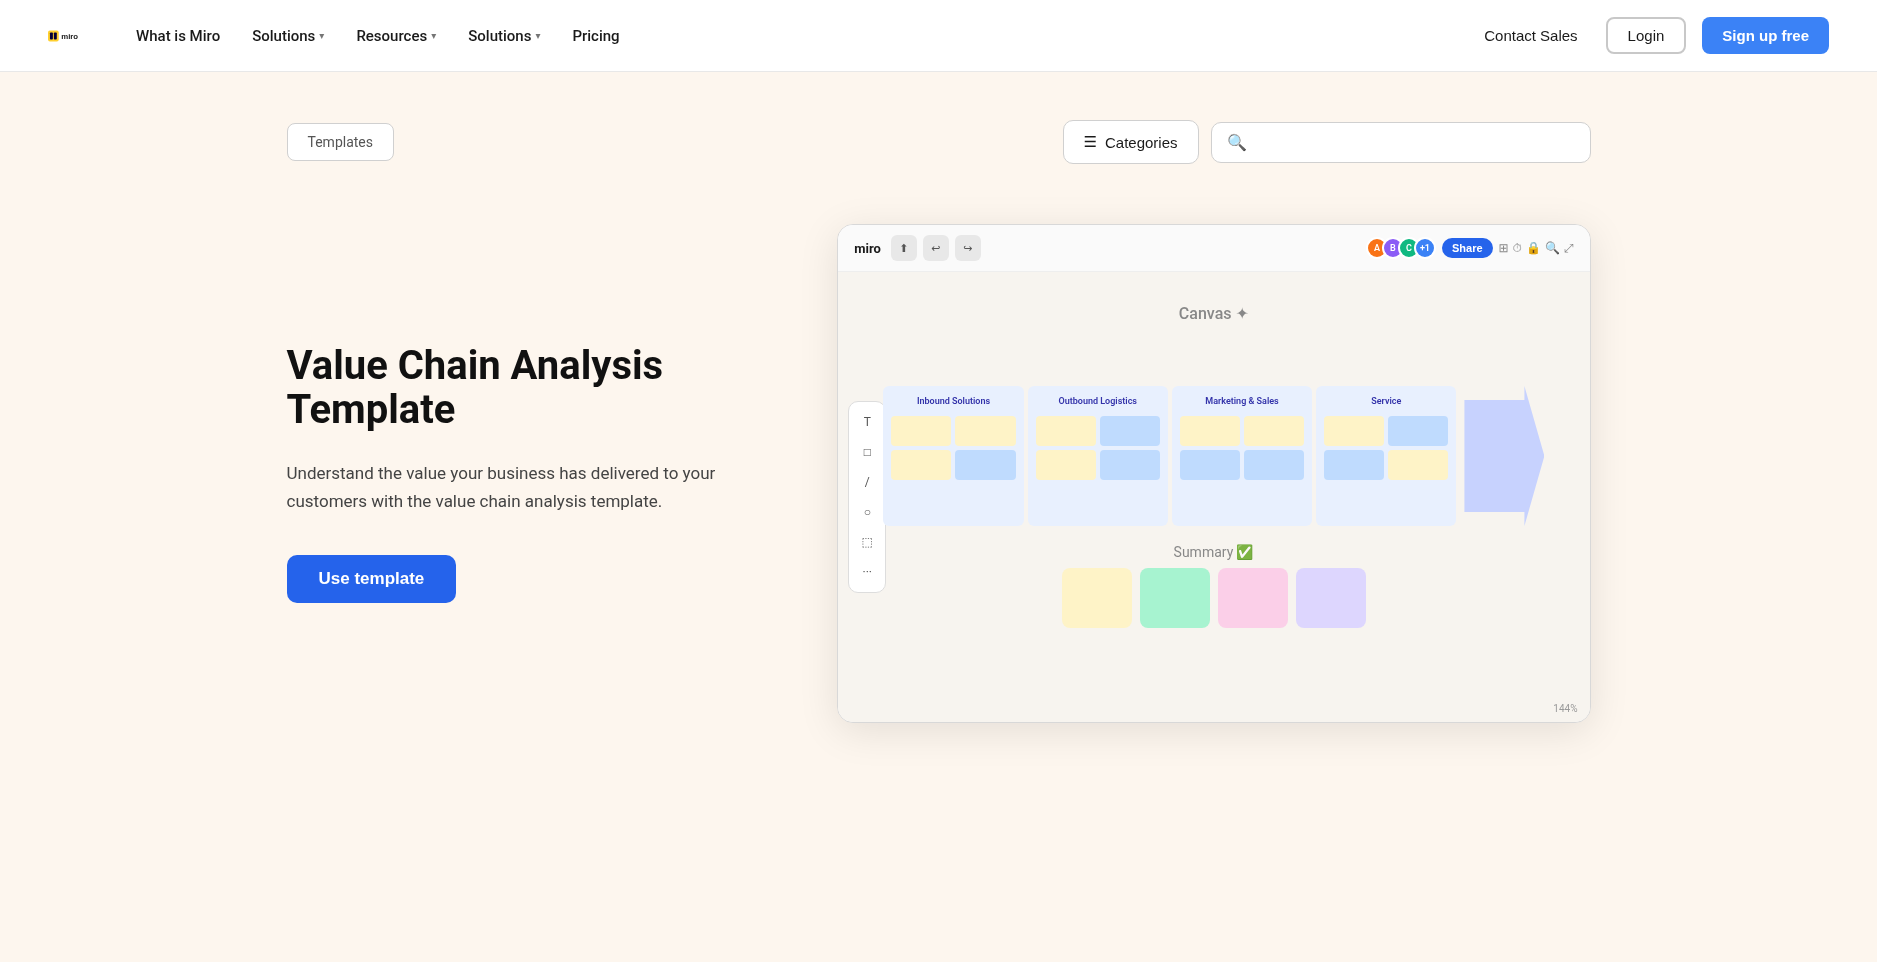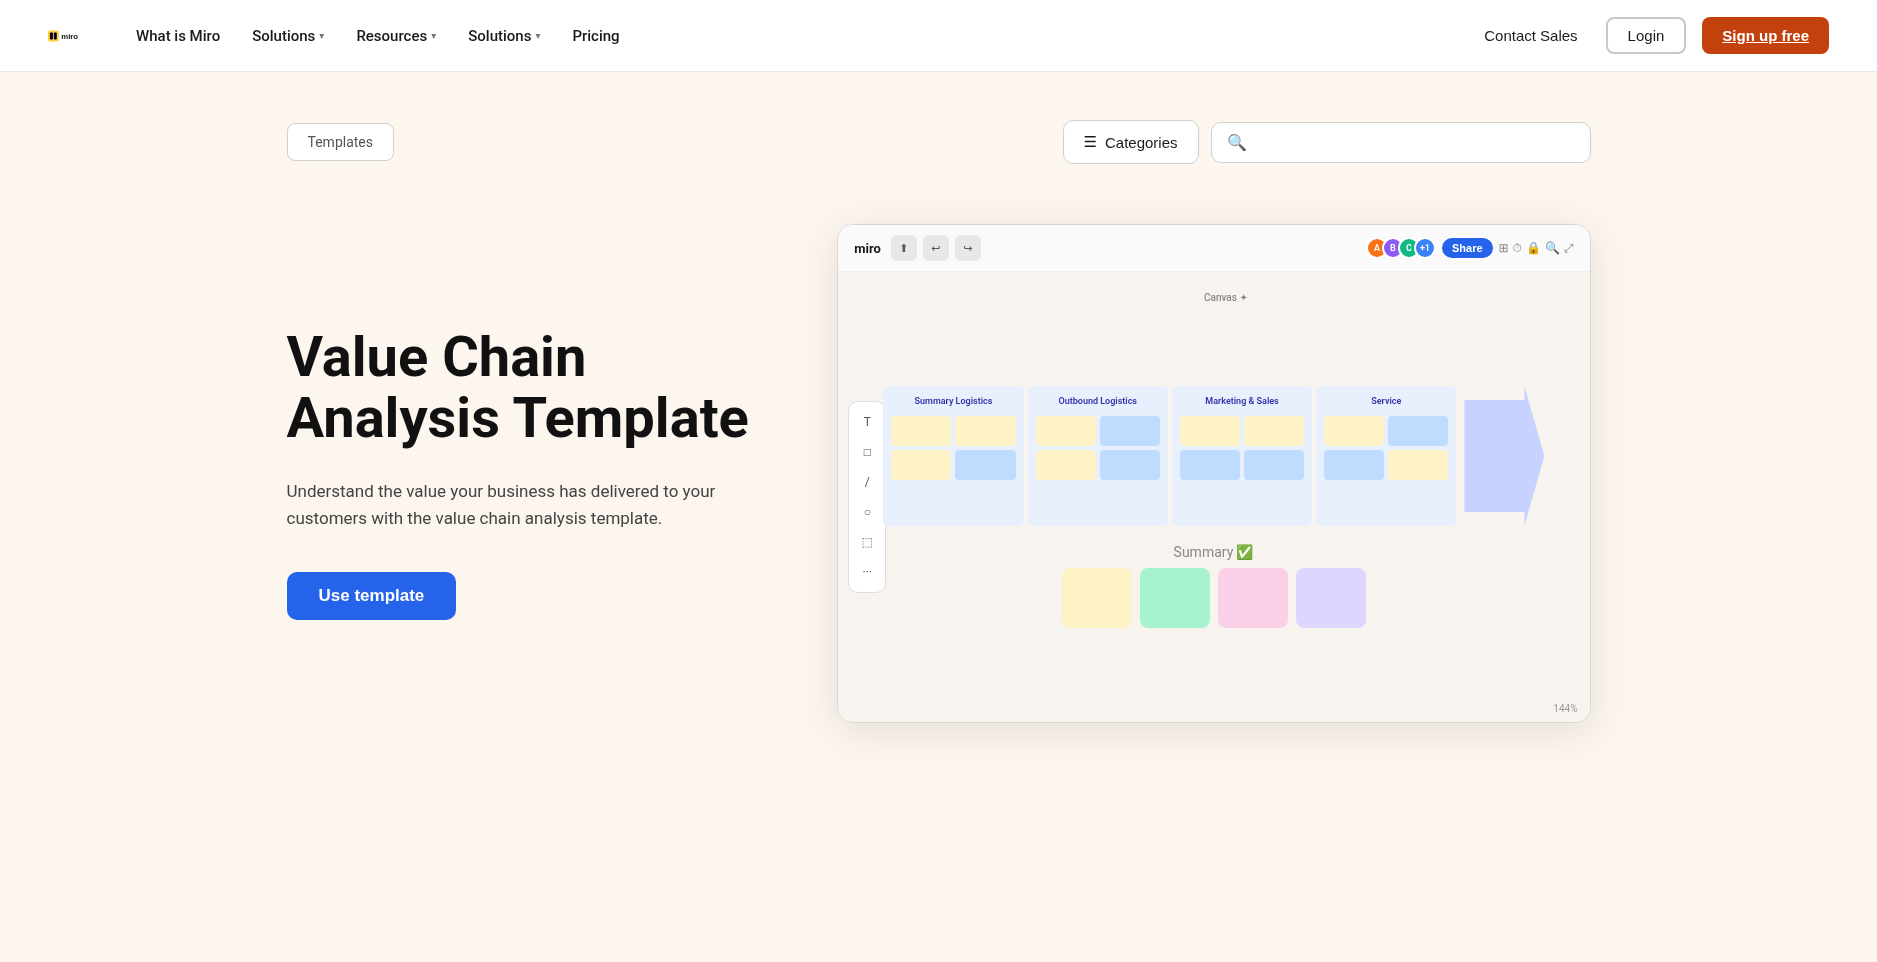--- a/index.html
+++ b/index.html
@@ -95,25 +95,24 @@
       border: 2px solid #c8c8c8;
       padding: 8px 20px;
       border-radius: 8px;
     }
 
     .btn-signup {
       font-size: 15px;
       font-weight: 600;
       color: #fff;
       cursor: pointer;
-      background: #c2410c;
+      background: #3b82f6;
       border: none;
       padding: 10px 20px;
       border-radius: 8px;
-      text-decoration: underline;
     }
 
     
     .main-container {
       max-width: 1400px;
       margin: 0 auto;
       padding: 48px 48px 60px;
     }
 
     
@@ -178,21 +177,21 @@
     .hero {
       display: grid;
       grid-template-columns: 1fr 1.6fr;
       gap: 80px;
       align-items: center;
     }
 
     .hero-content {}
 
     .hero-title {
-      font-size: 56px;
+      font-size: 40px;
       font-weight: 700;
       line-height: 1.1;
       color: #111;
       margin-bottom: 28px;
     }
 
     .hero-description {
       font-size: 17px;
       line-height: 1.6;
       color: #444;
@@ -315,27 +314,26 @@
       background: #f7f4ef;
       min-height: 450px;
       display: flex;
       align-items: center;
       justify-content: center;
       overflow: hidden;
     }
 
     .canvas-label {
       position: absolute;
-      top: 20px;
+      top: 32px;
       left: 50%;
       transform: translateX(-50%);
-      font-size: 10px;
+      font-size: 16px;
       color: #888;
       font-weight: 500;
-      margin-left: 12px;
     }
 
     
     .tool-panel {
       position: absolute;
       left: 10px;
       top: 50%;
       transform: translateY(-50%);
       background: #fff;
       border-radius: 10px;
@@ -567,21 +565,21 @@
           <div class="tool-btn">/</div>
           <div class="tool-btn">○</div>
           <div class="tool-btn">⬚</div>
           <div class="tool-btn">···</div>
         </div>
 
         <div class="diagram-container">
           <div class="arrow-bg">
 
             <div class="chain-section">
-              <div class="chain-section-header">Summary Logistics</div>
+              <div class="chain-section-header">Inbound Solutions</div>
               <div class="sticky-notes-grid">
                 <div class="sticky sticky-yellow"></div>
                 <div class="sticky sticky-yellow"></div>
                 <div class="sticky sticky-yellow"></div>
                 <div class="sticky sticky-blue"></div>
               </div>
             </div>
 
 
             <div class="chain-section">

